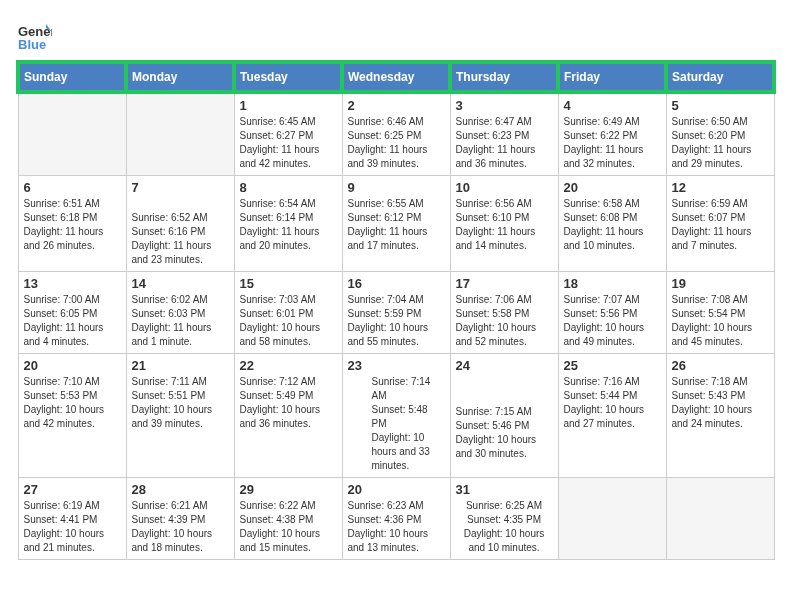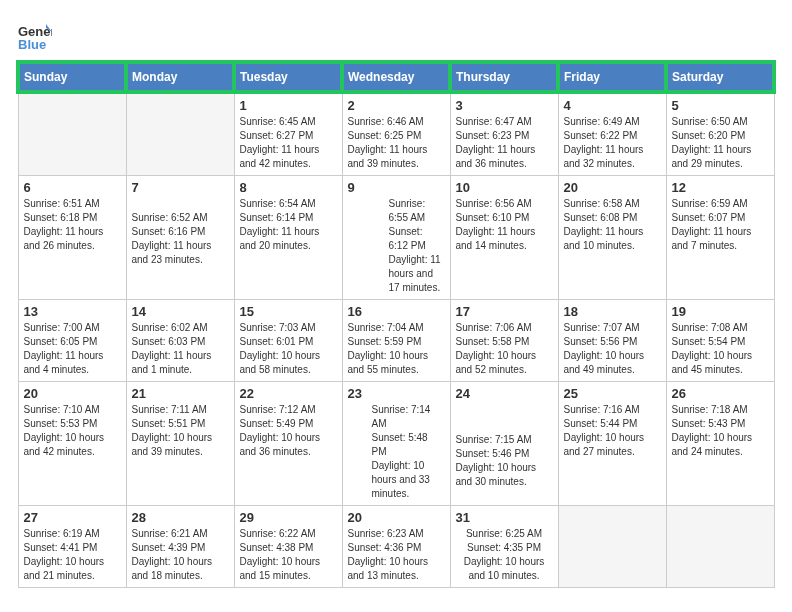--- a/index.html
+++ b/index.html
@@ -153,21 +153,21 @@
 Daylight: 11 hours and 23 minutes.</div>
         </td>
         <td>
           <span class="day-num">8</span>
           <div class="cell-text" style="white-space: pre-line;">Sunrise: 6:54 AM
 Sunset: 6:14 PM
 Daylight: 11 hours and 20 minutes.</div>
         </td>
         <td>
           <span class="day-num">9</span>
-          <div class="cell-text" style="white-space: pre-line; margin-left: 41px;">Sunrise: 6:55 AM
+          <div class="cell-text" style="white-space: pre-line;">Sunrise: 6:55 AM
 Sunset: 6:12 PM
 Daylight: 11 hours and 17 minutes.</div>
         </td>
         <td>
           <span class="day-num">10</span>
           <div class="cell-text" style="white-space: pre-line;">Sunrise: 6:56 AM
 Sunset: 6:10 PM
 Daylight: 11 hours and 14 minutes.</div>
         </td>
         <td>

